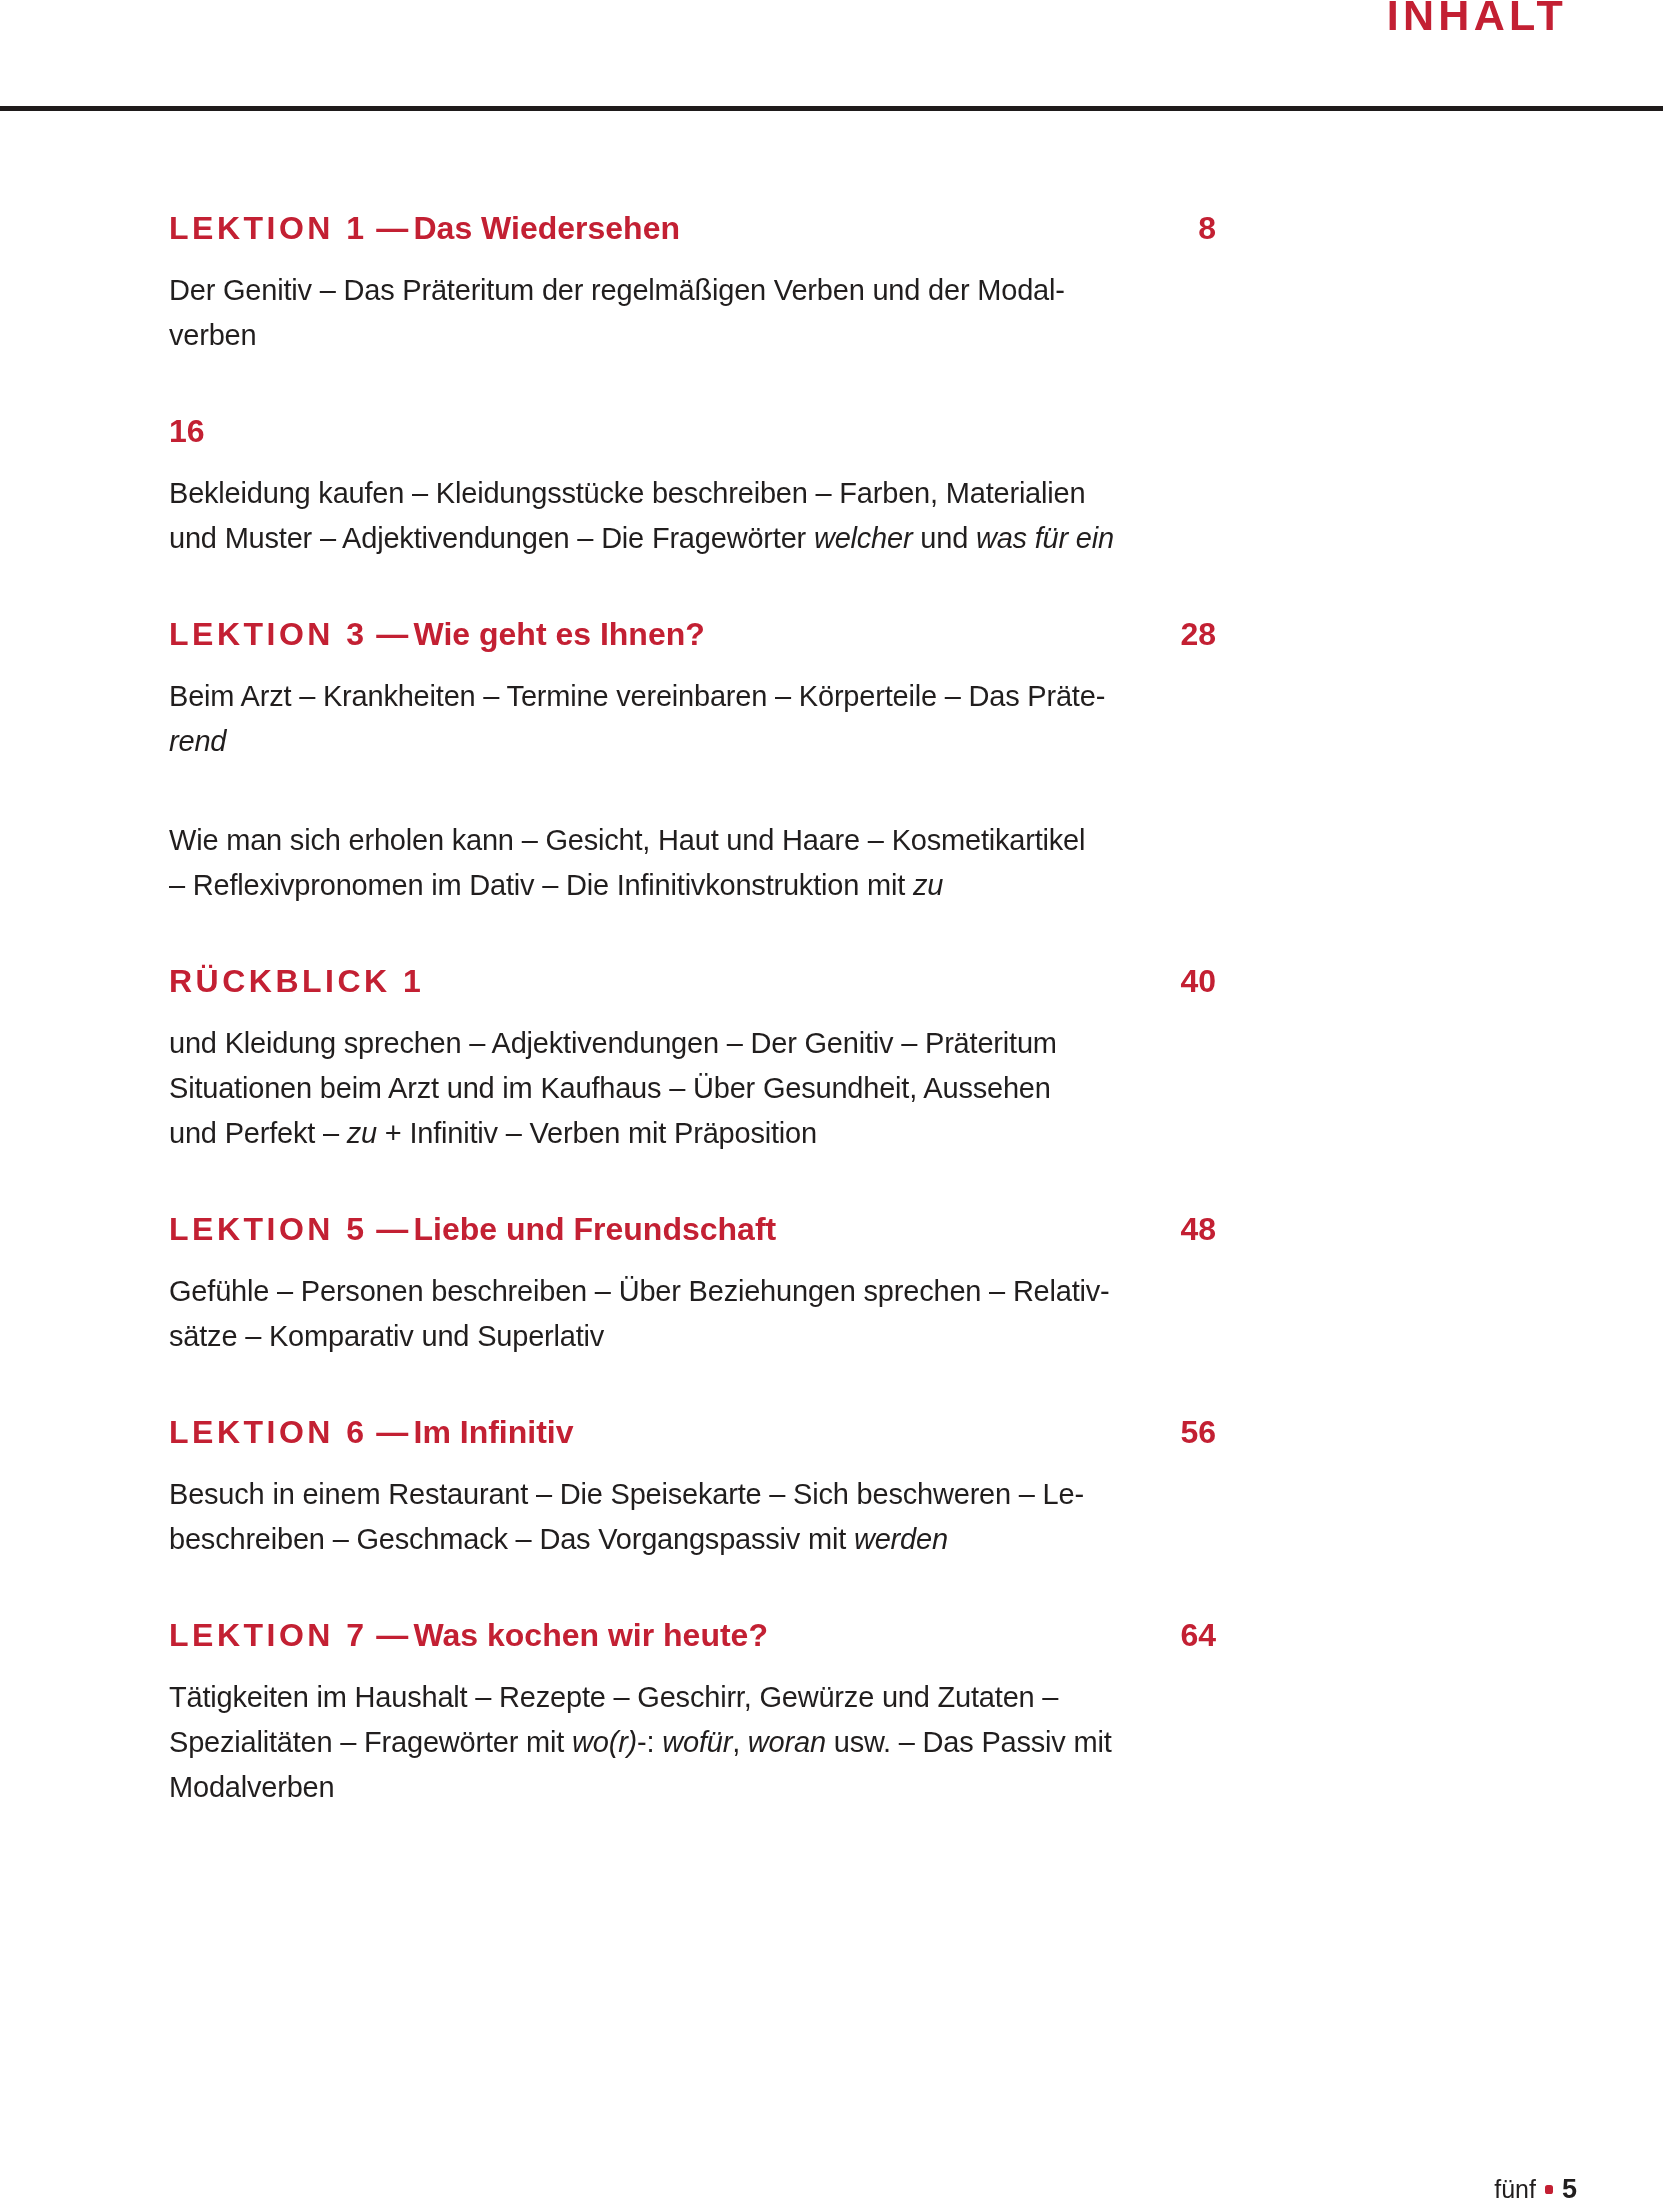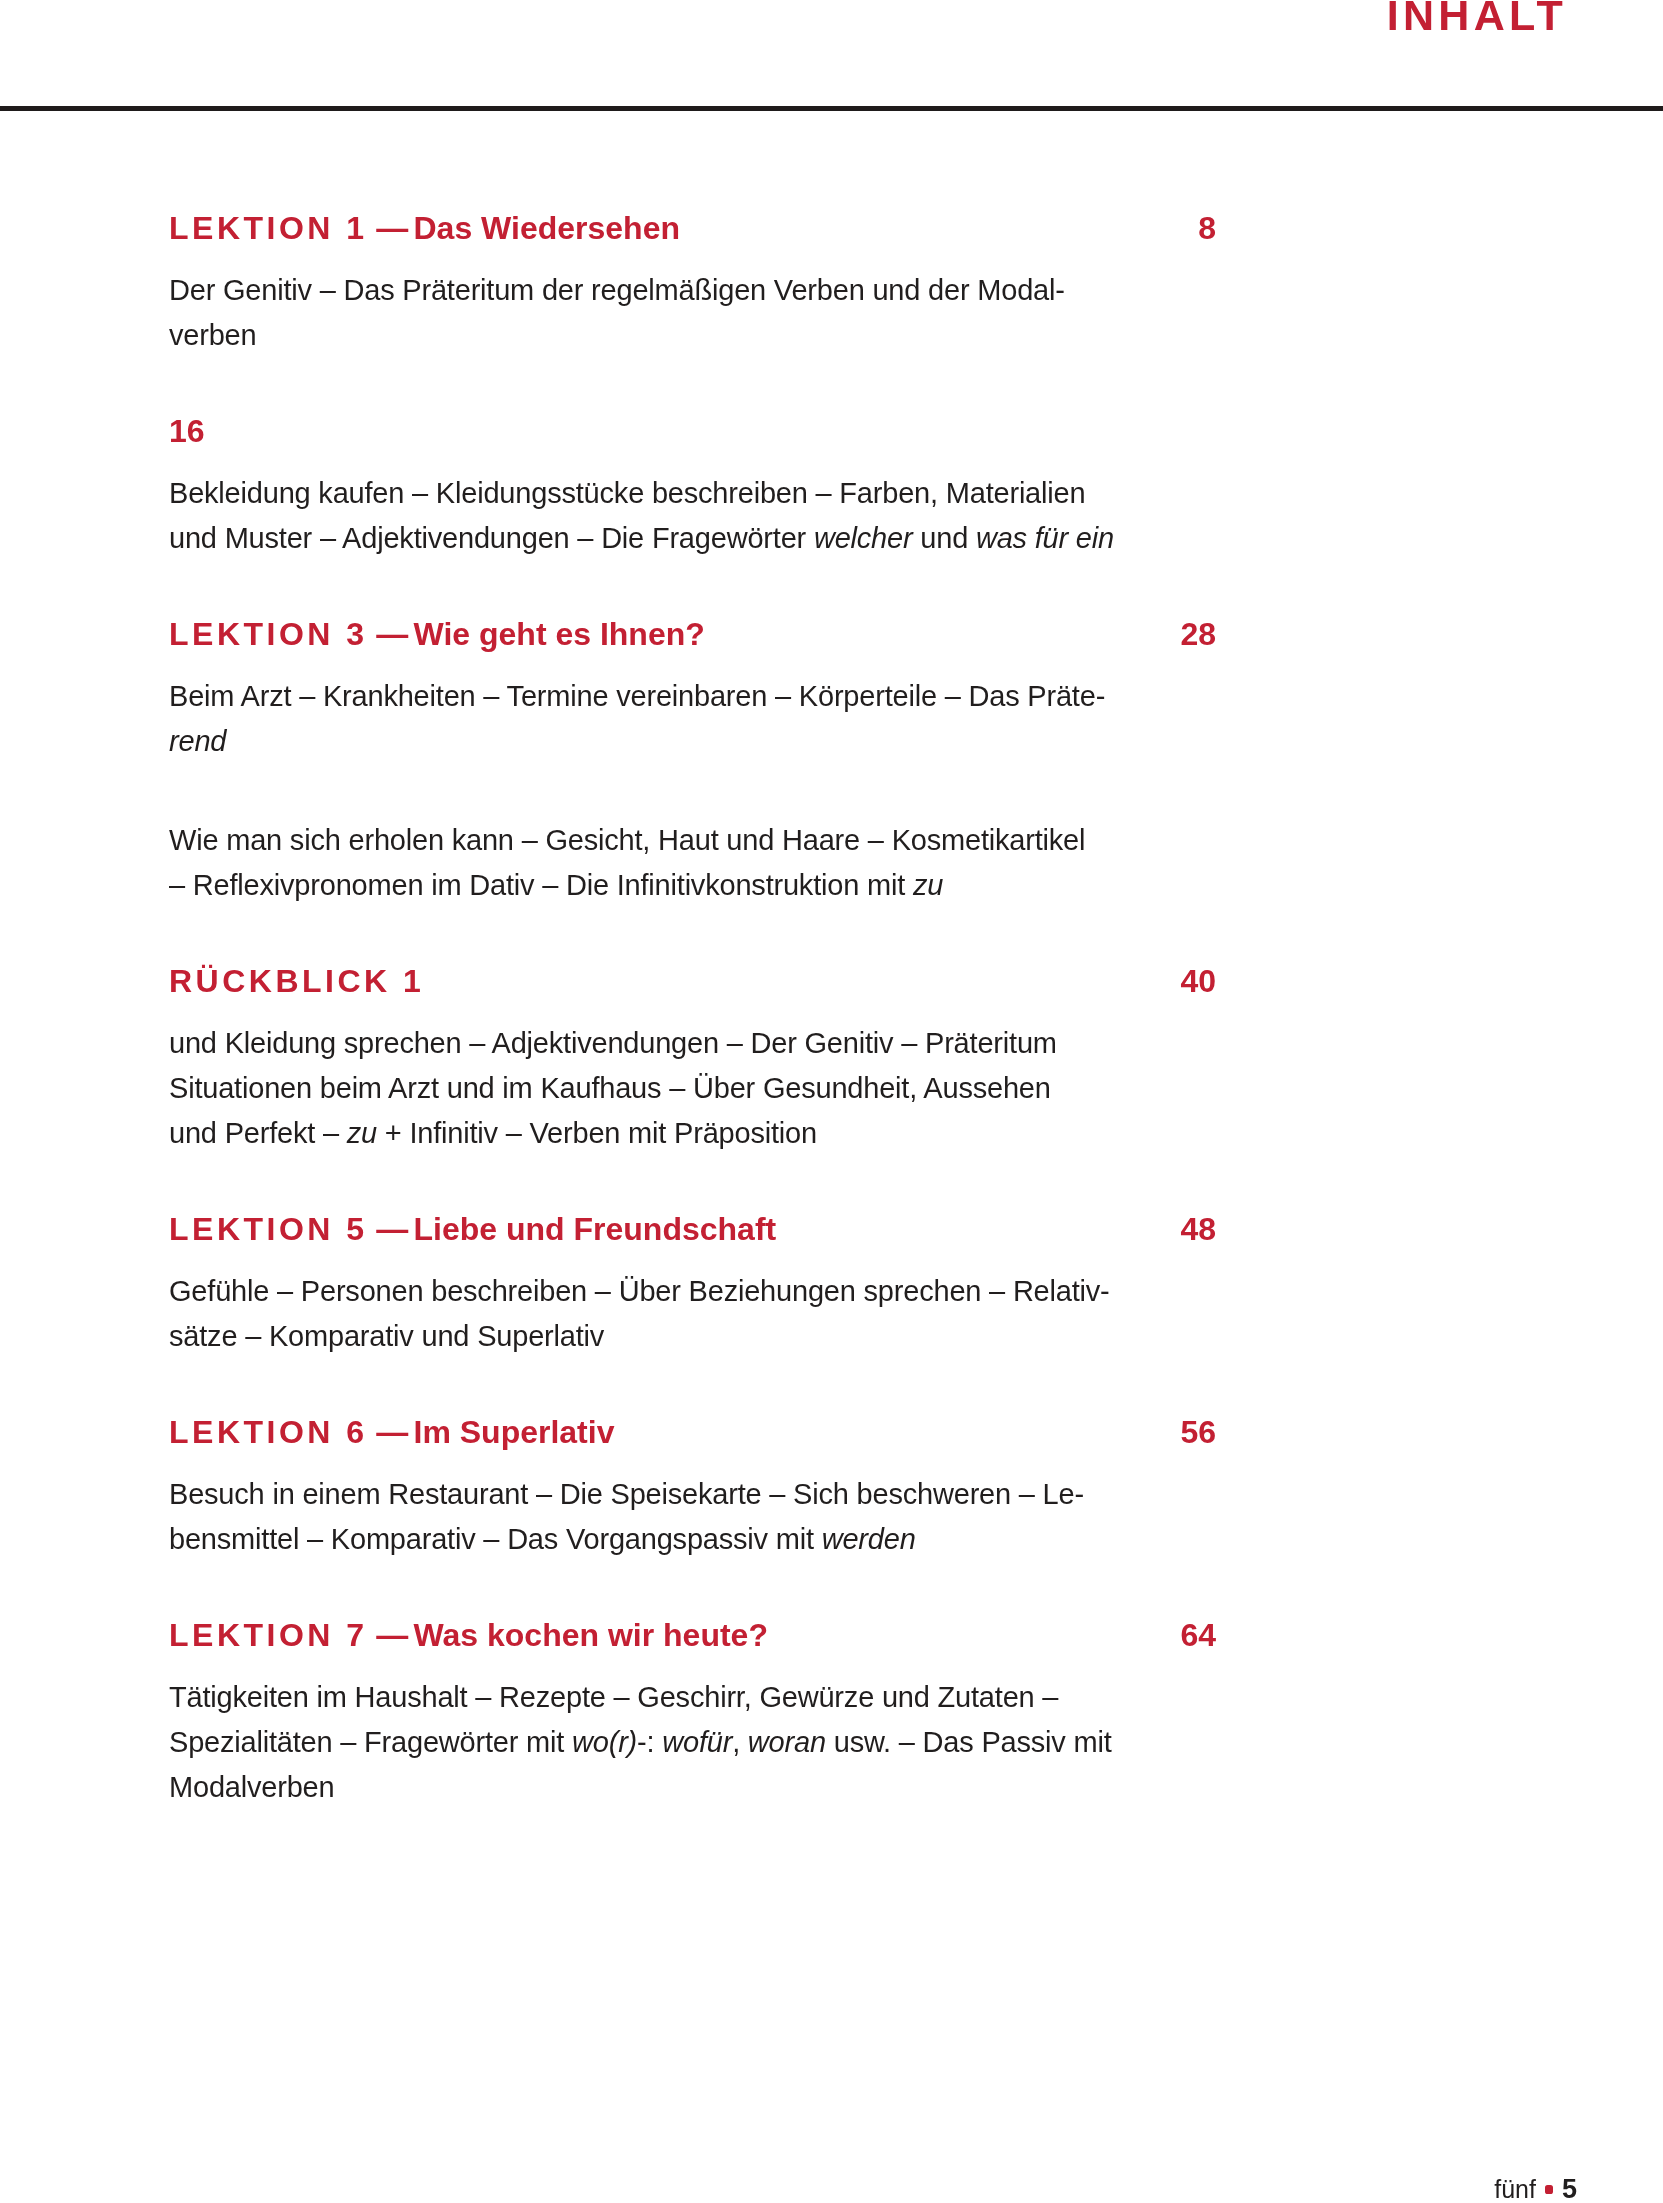--- a/index.html
+++ b/index.html
@@ -162,26 +162,26 @@
       <span class="entry-page">48</span>
     </div>
     <div class="entry-body">
         <div class="line"><span>Gefühle – Personen beschreiben – Über Beziehungen sprechen – Relativ-</span></div>
         <div class="line"><span>sätze – Komparativ und Superlativ</span></div>
       </div>
   </div>
 
   <div class="entry">
     <div class="entry-head">
-      <span><span class="entry-label">LEKTION 6</span><span class="entry-dash">—</span><span class="entry-title">Im Superlativ</span></span>
+      <span><span class="entry-label">LEKTION 6</span><span class="entry-dash">—</span><span class="entry-title">Im Infinitiv</span></span>
       <span class="entry-page">56</span>
     </div>
     <div class="entry-body">
         <div class="line"><span>Besuch in einem Restaurant – Die Speisekarte – Sich beschweren – Le-</span></div>
-        <div class="line"><span>bensmittel – Komparativ – Das Vorgangspassiv mit </span><span class="it">werden</span></div>
+        <div class="line"><span>beschreiben – Geschmack – Das Vorgangspassiv mit </span><span class="it">werden</span></div>
       </div>
   </div>
 
   <div class="entry">
     <div class="entry-head">
       <span><span class="entry-label">LEKTION 7</span><span class="entry-dash">—</span><span class="entry-title">Was kochen wir heute?</span></span>
       <span class="entry-page">64</span>
     </div>
     <div class="entry-body">
         <div class="line"><span>Tätigkeiten im Haushalt – Rezepte – Geschirr, Gewürze und Zutaten –</span></div>

